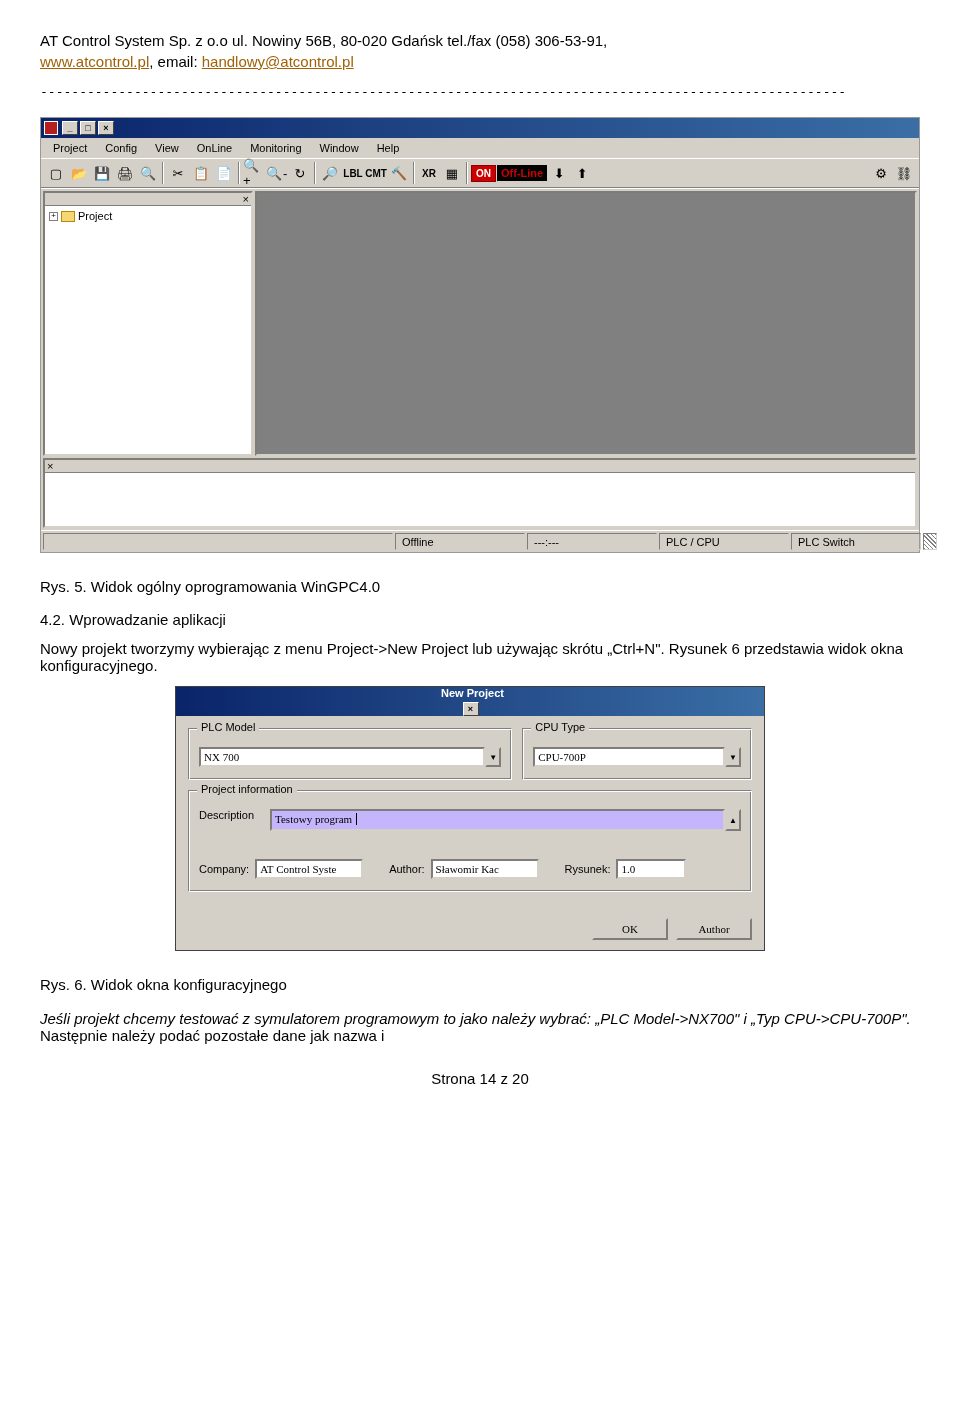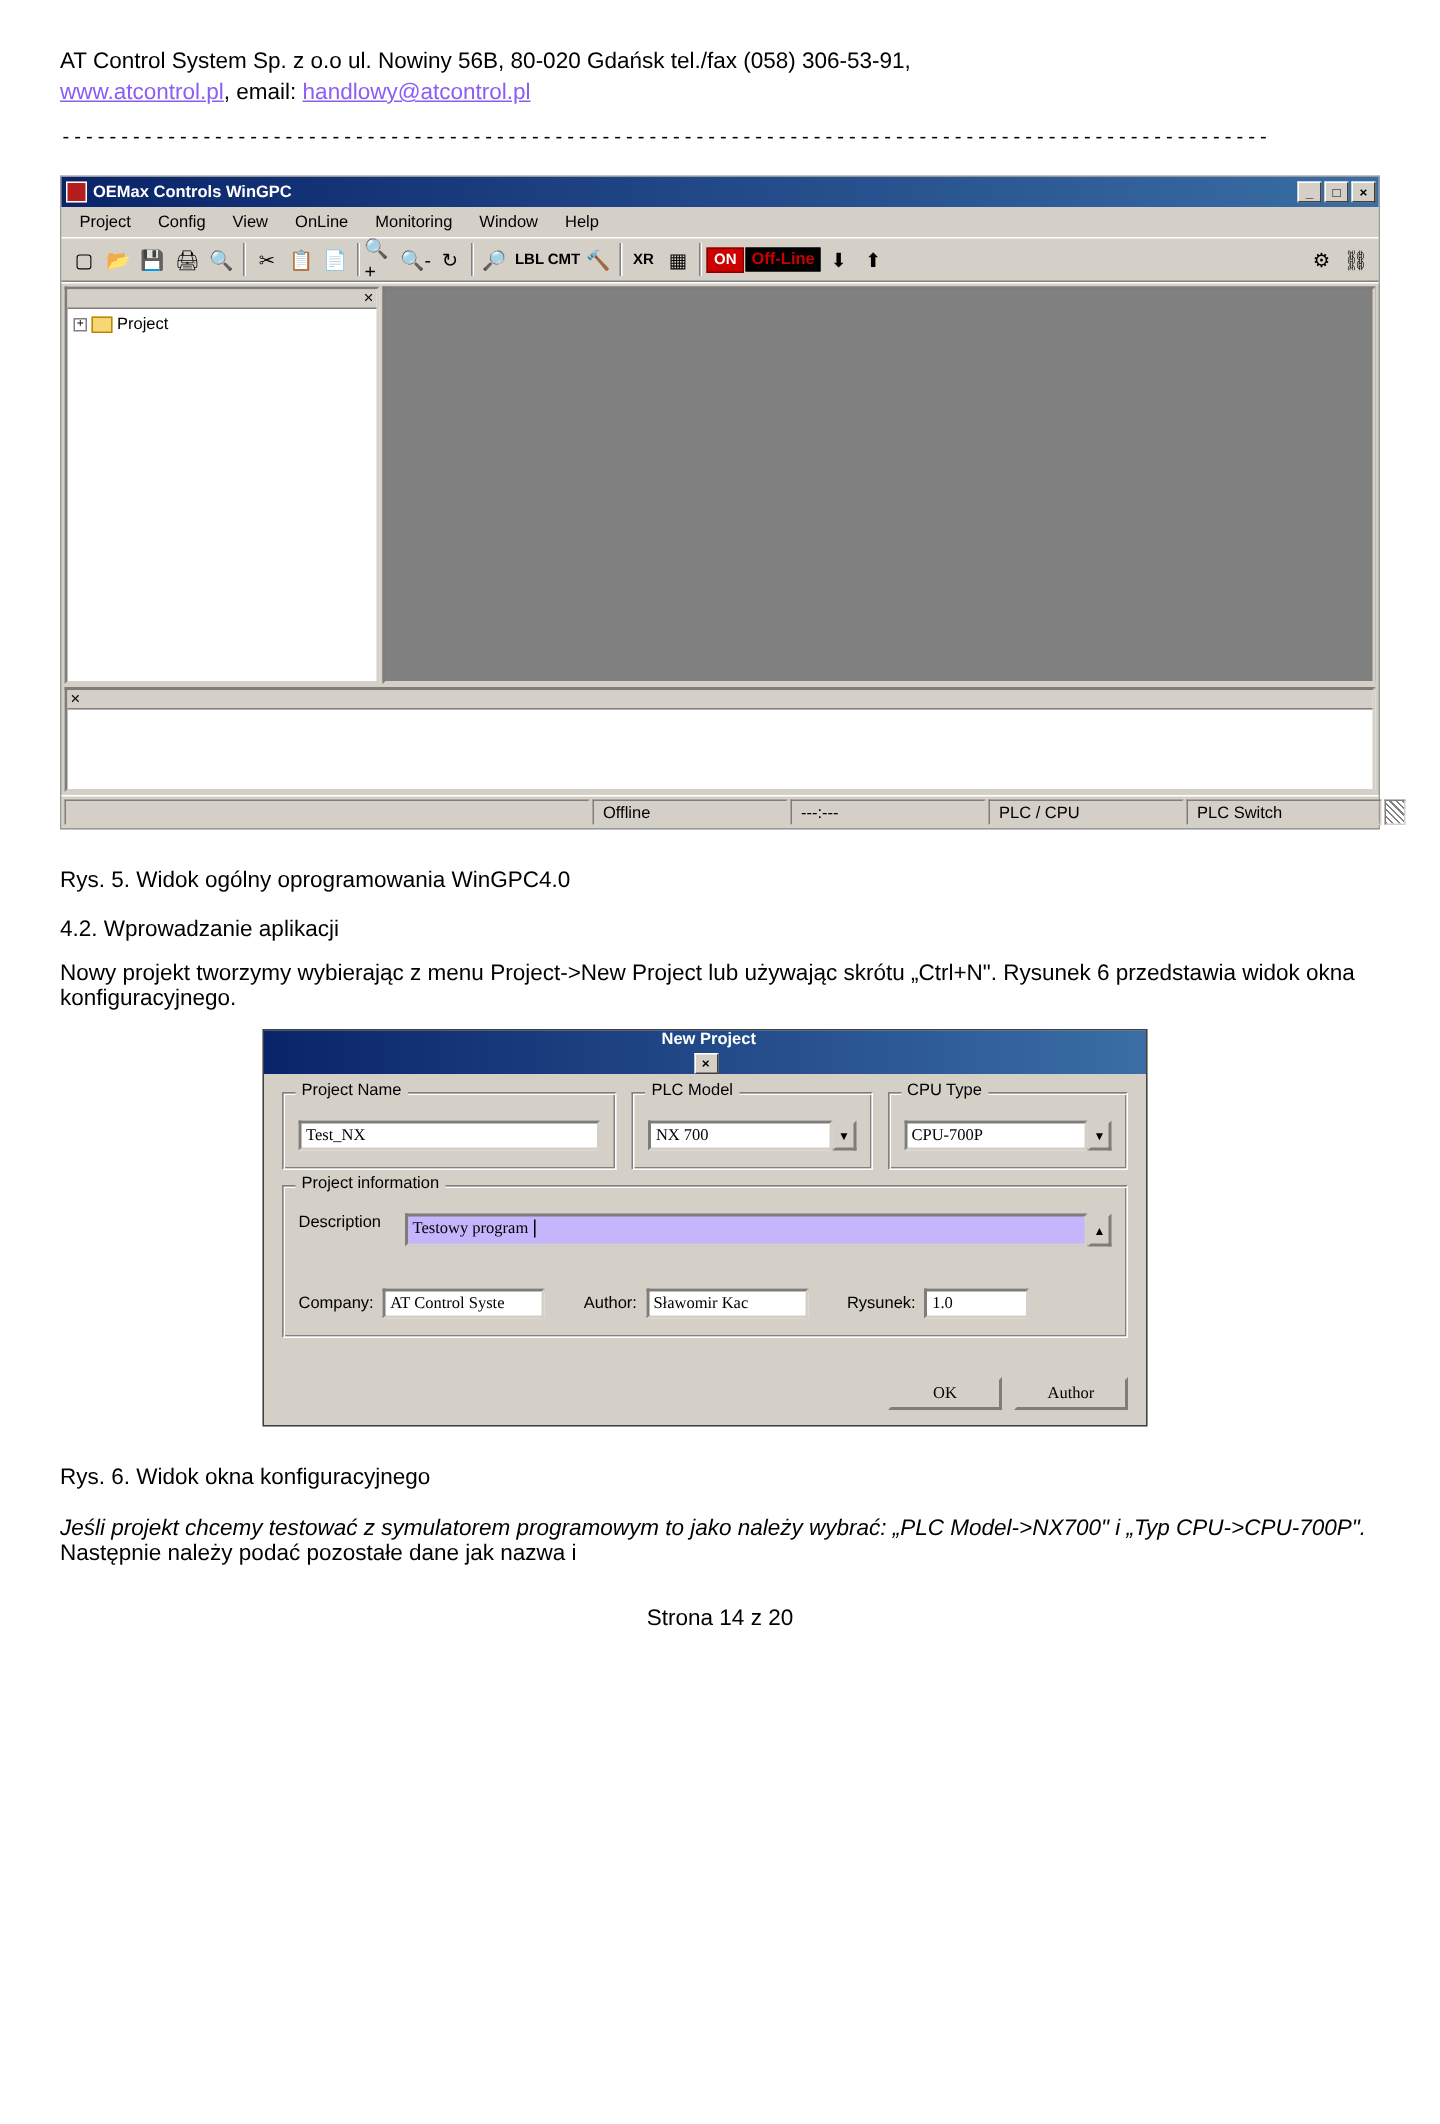--- a/index.html
+++ b/index.html
@@ -6,21 +6,21 @@
   body {
     margin: 0;
     padding: 30px 40px;
     font-family: Verdana, Geneva, sans-serif;
     font-size: 15px;
     color: #000;
     background: #fff;
     width: 960px;
   }
   .header-company { font-size: 15px; line-height: 1.4; }
-  .header-company a { color: #8b5cf6; text-decoration: underline; }
+  .header-company a { color: #a16207; text-decoration: underline; }
   .divider { margin: 12px 0 18px 0; color: #000; font-family: monospace; letter-spacing: 0; white-space: nowrap; overflow: hidden; font-size: 13px; }
 
   
   .app-win {
     border: 1px solid #999;
     background: #d4d0c8;
     font-family: Tahoma, sans-serif;
     font-size: 11px;
   }
   .titlebar {
@@ -138,21 +138,20 @@
 <div class="header-company">
   <span>AT Control System Sp. z o.o ul. Nowiny 56B, 80-020 Gdańsk tel./fax (058) 306-53-91,</span><br>
   <a href="#">www.atcontrol.pl</a><span>, email: </span><a href="#">handlowy@atcontrol.pl</a>
 </div>
 
 <div class="divider">-------------------------------------------------------------------------------------------------------</div>
 
 <div class="app-win">
   <div class="titlebar">
     <div class="appicon"></div>
-    <div class="title">OEMax Controls WinGPC</div>
     <div class="winbtns">
       <div class="winbtn">_</div>
       <div class="winbtn">□</div>
       <div class="winbtn">×</div>
     </div>
   </div>
   <div class="menubar">
     <span>Project</span>
     <span>Config</span>
     <span>View</span>
@@ -225,24 +224,20 @@
 
 <div class="dialog">
   <div class="titlebar">
     <div class="title" style="padding-left:4px">New Project</div>
     <div class="winbtns">
         <div class="winbtn">×</div>
       </div>
   </div>
   <div class="dialog-body">
     <div class="row-groups">
-      <div class="group">
-        <div class="legend">Project Name</div>
-        <input class="win-input" value="Test_NX" style="">
-      </div>
       <div class="group">
         <div class="legend">PLC Model</div>
         <div class="combo">
           <input class="win-input" value="NX 700" style="">
           <div class="drop">▼</div>
         </div>
       </div>
       <div class="group">
         <div class="legend">CPU Type</div>
         <div class="combo">

